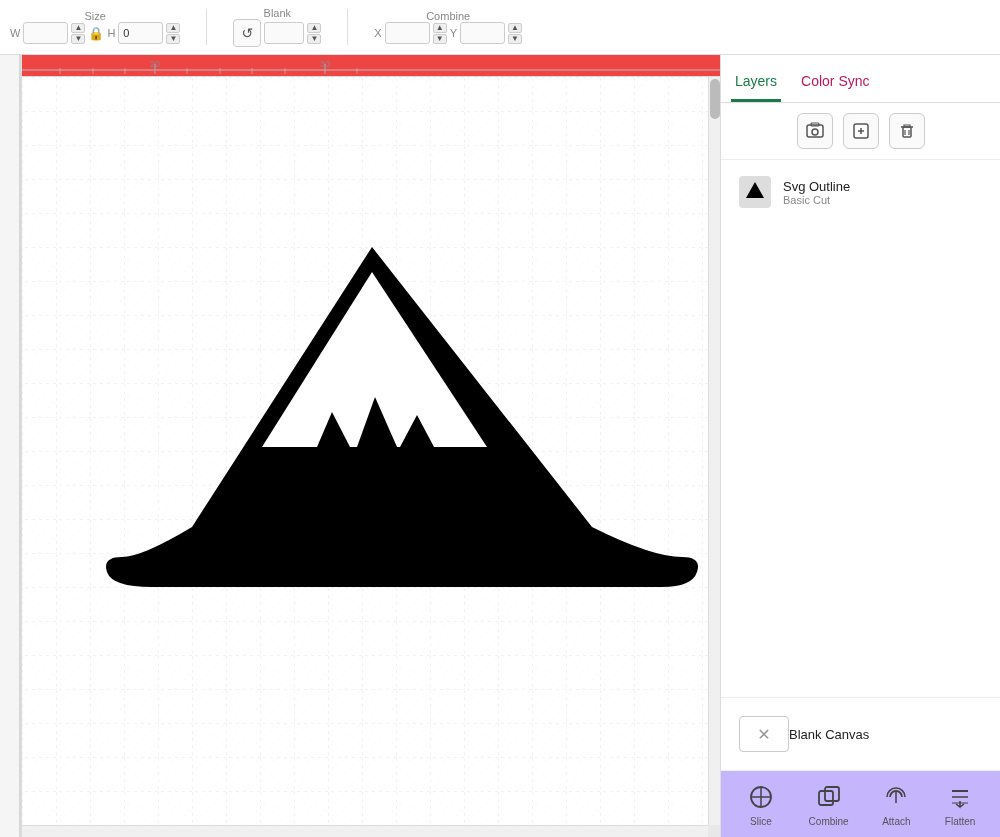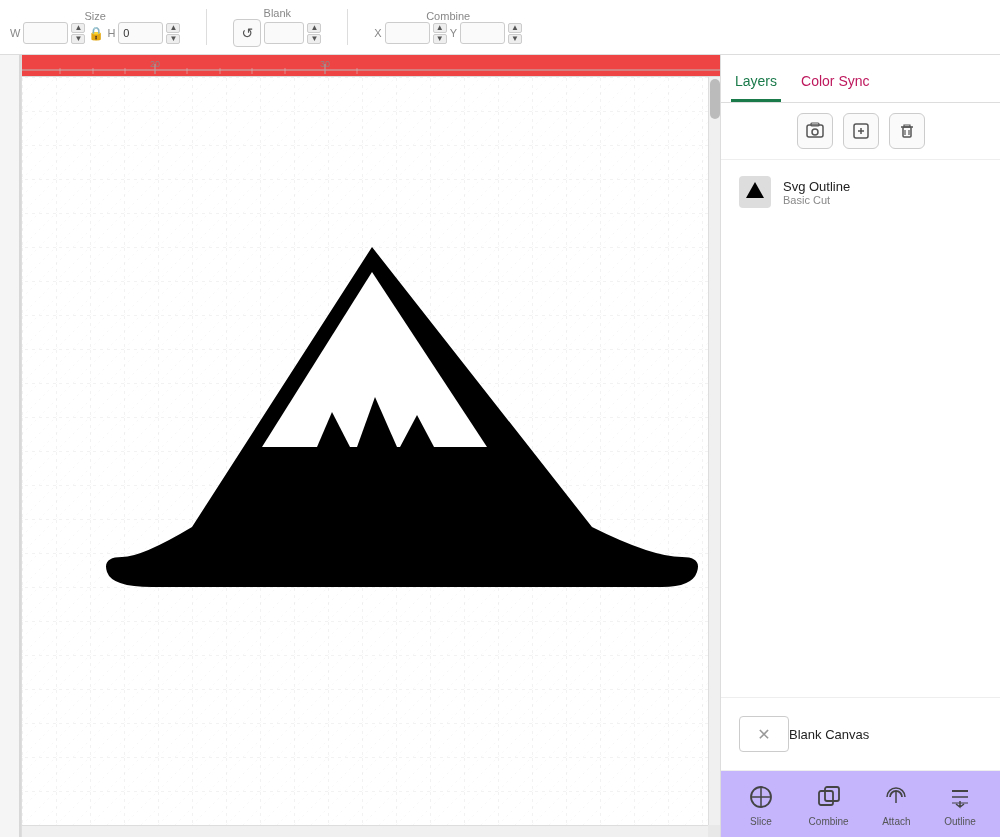--- a/index.html
+++ b/index.html
@@ -569,19 +569,19 @@
       </div>
       <div class="bottom-tool">
         <div class="bottom-tool-icon">
           <svg width="28" height="28" viewBox="0 0 28 28">
             <line x1="6" y1="8" x2="22" y2="8" stroke="#444" stroke-width="2"></line>
             <line x1="6" y1="14" x2="22" y2="14" stroke="#444" stroke-width="1.5"></line>
             <line x1="6" y1="20" x2="22" y2="20" stroke="#444" stroke-width="1"></line>
             <polyline points="14,18 14,24 10,21 14,24 18,21" stroke="#444" stroke-width="1.5" fill="none"></polyline>
           </svg>
         </div>
-        <span class="bottom-tool-label">Outline</span>
+        <span class="bottom-tool-label">Flatten</span>
       </div>
     </div>
 
   </div>
 
 </div>
 
 </body></html>

